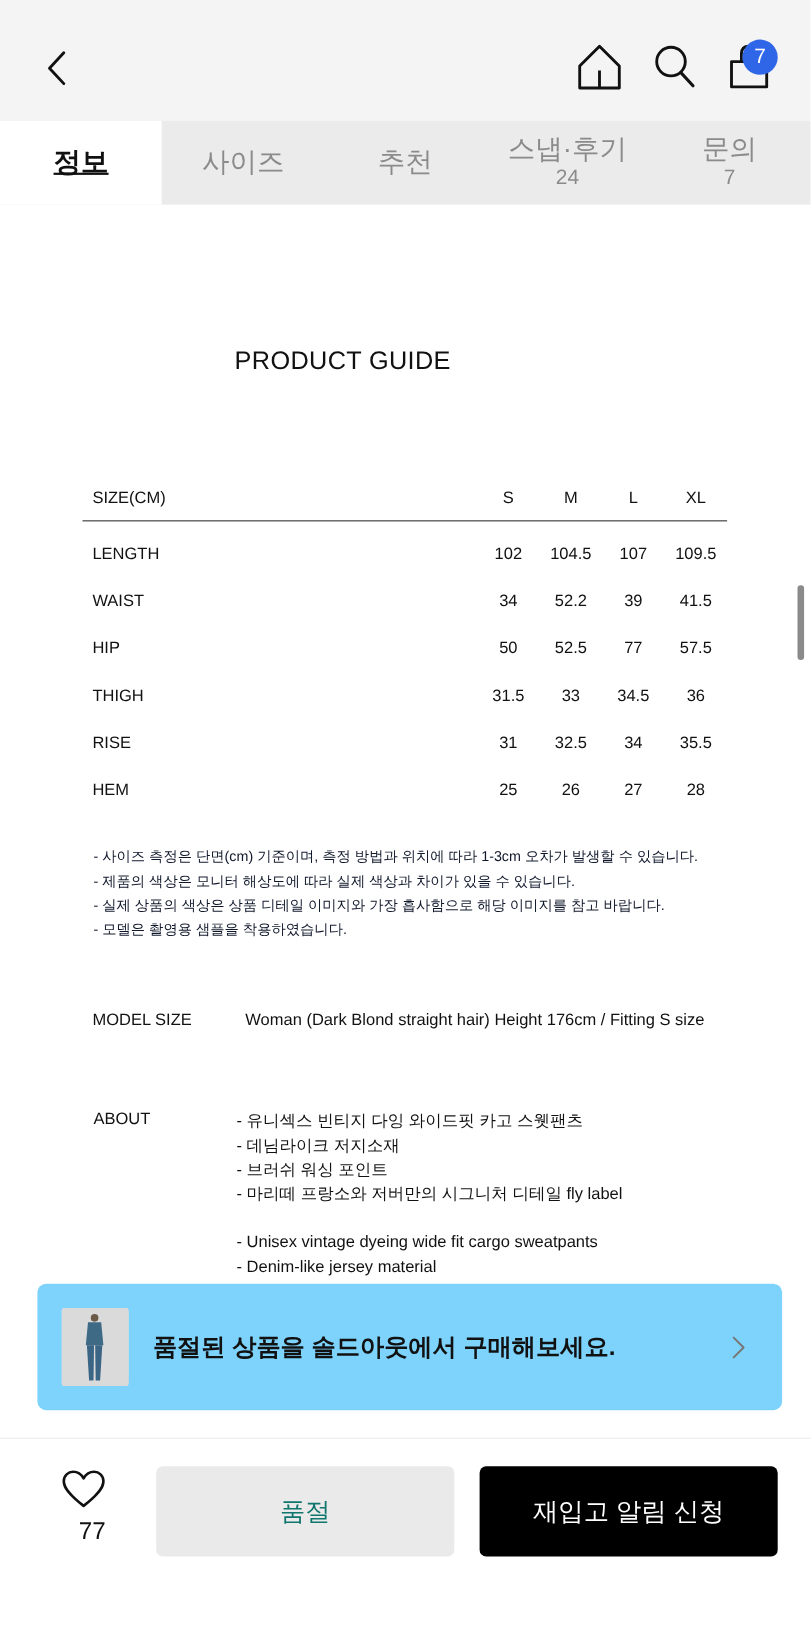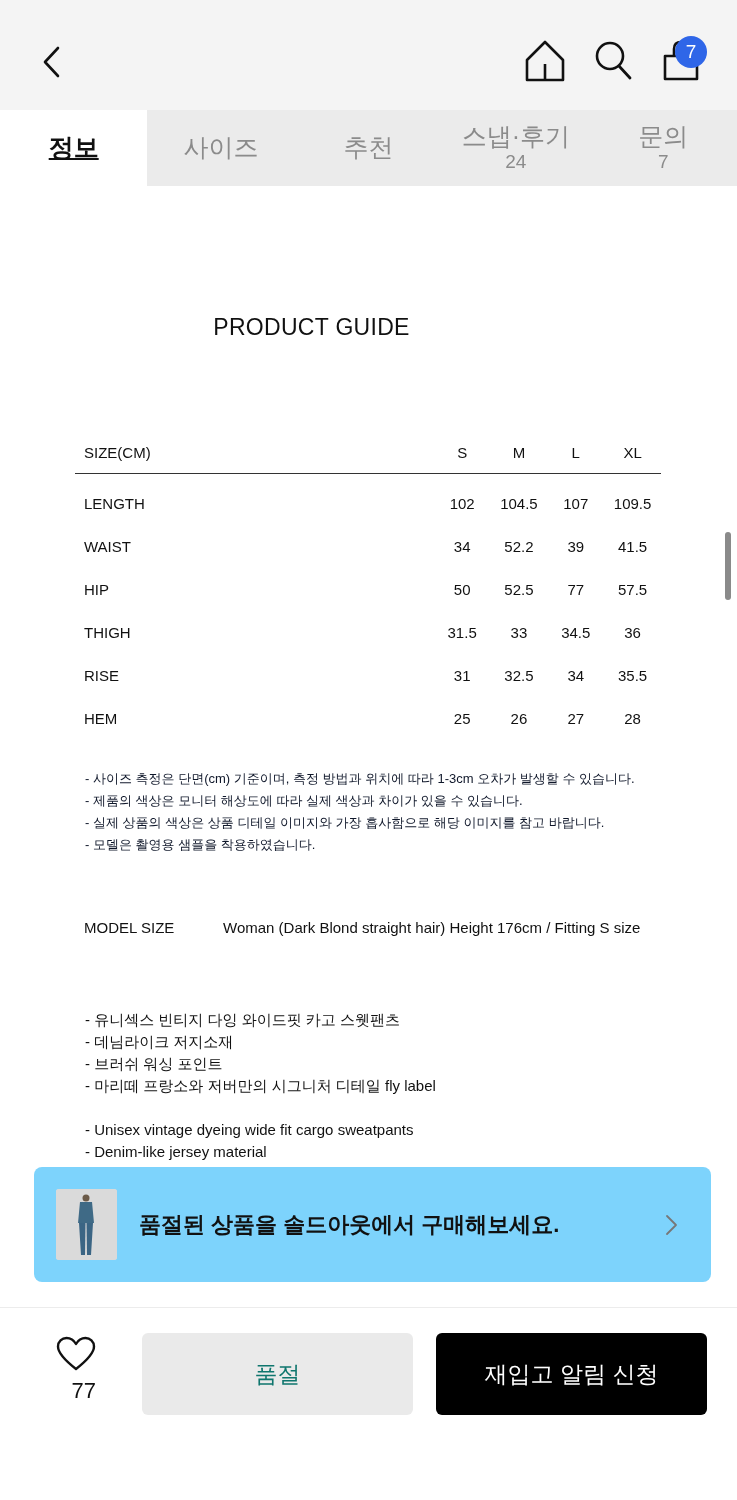--- a/index.html
+++ b/index.html
@@ -157,20 +157,21 @@
     <div>- 실제 상품의 색상은 상품 디테일 이미지와 가장 흡사함으로 해당 이미지를 참고 바랍니다.</div>
     <div>- 모델은 촬영용 샘플을 착용하였습니다.</div>
   </div>
 
   <div class="model">
     <div class="lbl">MODEL SIZE</div>
     <div>Woman (Dark Blond straight hair) Height 176cm / Fitting S size</div>
   </div>
 
   <div class="about">
+    <div class="lbl">ABOUT</div>
     <div class="lines">
       <div>- 유니섹스 빈티지 다잉 와이드핏 카고 스웻팬츠</div>
       <div>- 데님라이크 저지소재</div>
       <div>- 브러쉬 워싱 포인트</div>
       <div>- 마리떼 프랑소와 저버만의 시그니처 디테일 fly label</div>
       <div class="gap"></div>
       <div>- Unisex vintage dyeing wide fit cargo sweatpants</div>
       <div>- Denim-like jersey material</div>
       <div>- Brush washing point</div>
     </div>

